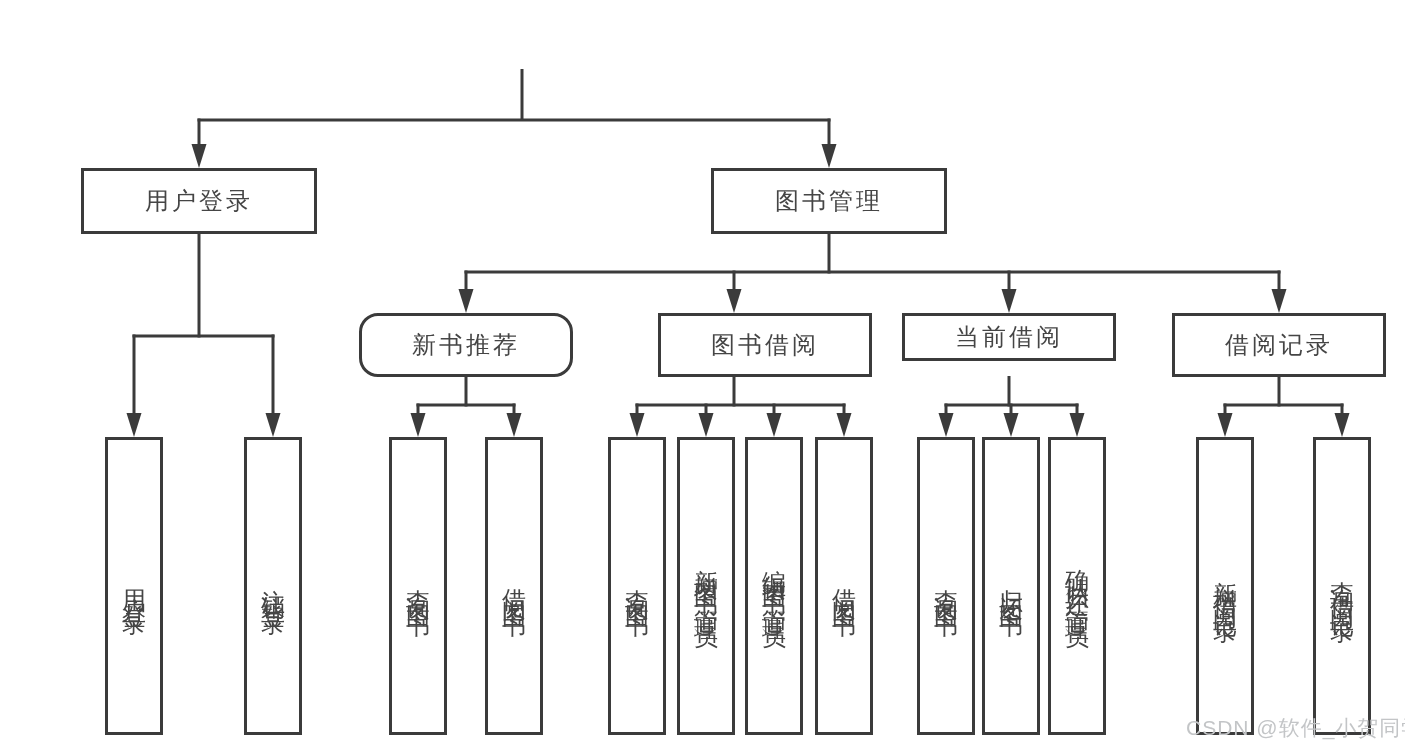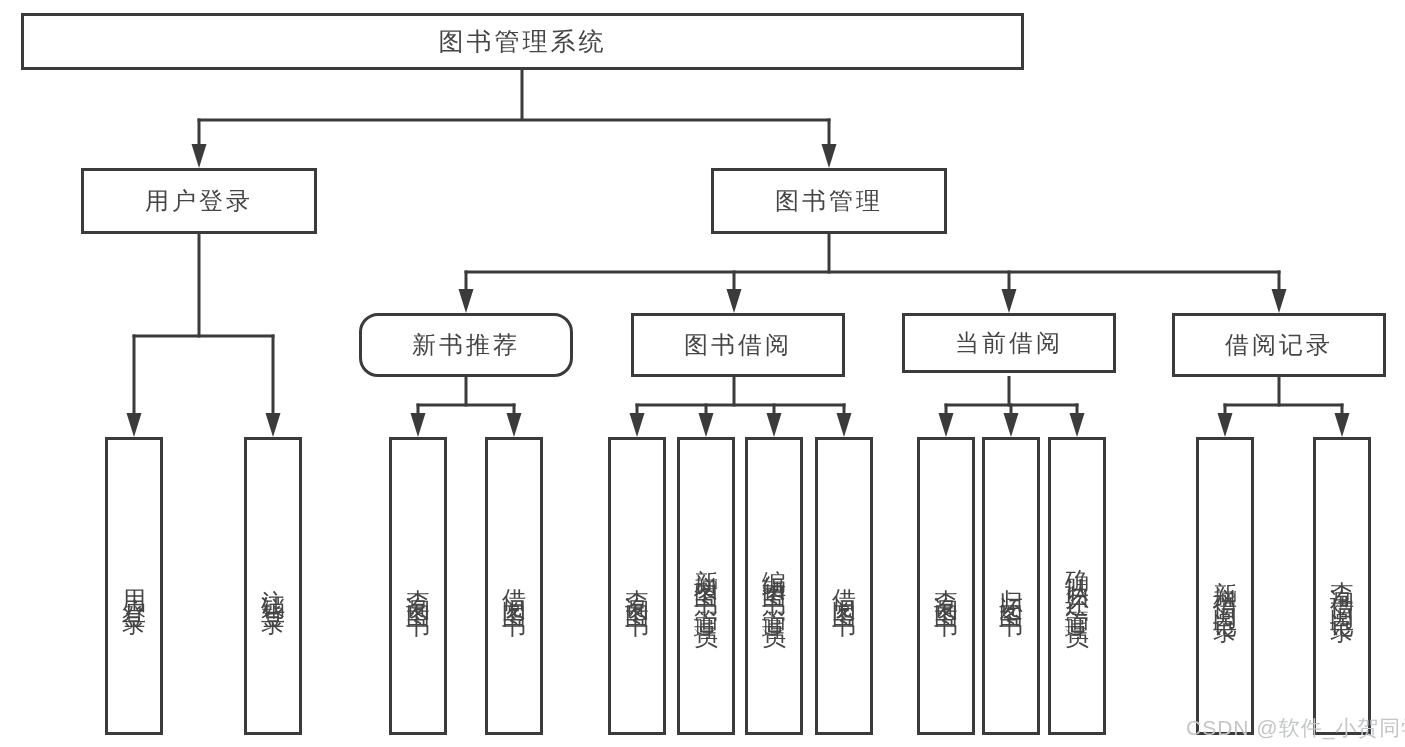--- a/index.html
+++ b/index.html
@@ -91,38 +91,35 @@
       <polygon points="766.5,413 781.5,413 774,437"></polygon>
       <polygon points="836.5,413 851.5,413 844,437"></polygon>
       <polygon points="938.5,413 953.5,413 946,437"></polygon>
       <polygon points="1003.5,413 1018.5,413 1011,437"></polygon>
       <polygon points="1069.5,413 1084.5,413 1077,437"></polygon>
       <polygon points="1217.5,413 1232.5,413 1225,437"></polygon>
       <polygon points="1334.5,413 1349.5,413 1342,437"></polygon>
     </g>
   </svg>
 
-  <div class="box hbox root-box" style="left:21px; top:13px; width:1003px; height:57px;">
-    <span>图书管理系统</span>
-  </div>
 
   <div class="box hbox" style="left:81px; top:168px; width:236px; height:66px;">
     <span>用户登录</span>
   </div>
   <div class="box hbox" style="left:711px; top:168px; width:236px; height:66px;text-align:right;">
     <span>图书管理</span>
   </div>
 
   <div class="box hbox" style="left:359px; top:313px; width:214px; height:64px;border-radius:19px;">
     <span>新书推荐</span>
   </div>
-  <div class="box hbox" style="left:631px; top:313px; width:214px; height:64px;">
+  <div class="box hbox" style="left:658px; top:313px; width:214px; height:64px;">
     <span>图书借阅</span>
   </div>
-  <div class="box hbox" style="left:902px; top:313px; width:214px; height:60px;">
+  <div class="box hbox" style="left:902px; top:313px; width:214px; height:48px;">
     <span>当前借阅</span>
   </div>
   <div class="box hbox" style="left:1172px; top:313px; width:214px; height:64px;">
     <span>借阅记录</span>
   </div>
 
   <div class="box vbox" style="left:105px; top:437px; width:58px; height:298px;">用户登录</div>
   <div class="box vbox" style="left:244px; top:437px; width:58px; height:298px;">注销登录</div>
 
   <div class="box vbox" style="left:389px; top:437px; width:58px; height:298px;">查询图书</div>

